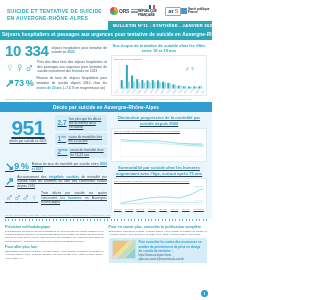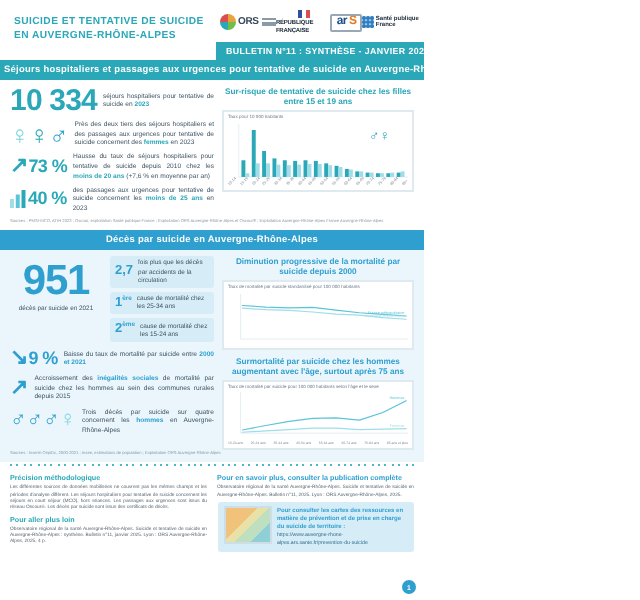--- a/index.html
+++ b/index.html
@@ -52,21 +52,21 @@
   
   .banner{
     color:#fff;font-size:4.7px;font-weight:bold;text-align:center;
     padding:2.4px 2px;letter-spacing:.15px;white-space:nowrap;
   }
   .banner-teal{background:#2aa8b8;}
   .banner-blue{background:#2f9fd0;}
 
   
   .sec-teal{background:#ffffff;padding:3px 5px 2px 5px;}
-  .sec-blue{background:#eaf6fb;padding:3px 5px 2px 5px;}
+  .sec-blue{background:#eaf6fb;padding:3px 5px 2px 5px;text-decoration:underline;}
   .cols{display:flex;gap:4px;}
   .col-left{flex:0 0 102px;}
   .col-right{flex:1;min-width:0;}
 
   
   .stat{display:flex;align-items:center;gap:3px;margin-bottom:2.5px;}
   .stat-fig{flex:0 0 auto;display:flex;align-items:center;justify-content:center;}
   .big-num{font-size:15px;font-weight:bold;color:#2aa8b8;letter-spacing:-.4px;line-height:1;}
   .big-num-blue{font-size:21px;font-weight:bold;color:#2f9fd0;letter-spacing:-.6px;line-height:1;}
   .pct{font-size:9px;font-weight:bold;letter-spacing:-.3px;line-height:1;}
@@ -223,33 +223,20 @@
         <div class="stat">
           <div class="stat-fig">
             <span class="arrow arrow-up">↗</span>
             <span class="pct pct-teal">73 %</span>
           </div>
           <div class="stat-txt">
             <span>Hausse du taux de séjours hospitaliers pour tentative de suicide depuis 2010 chez les </span><b>moins de 20 ans</b><span> (+7,6 % en moyenne par an)</span>
           </div>
         </div>
 
-        <div class="stat">
-          <div class="stat-fig">
-            <svg width="9" height="9" viewBox="0 0 10 10">
-              <rect x="0" y="5" width="2.2" height="5" fill="#9fdde8"></rect>
-              <rect x="3.2" y="2.5" width="2.2" height="7.5" fill="#5bc4d8"></rect>
-              <rect x="6.4" y="0" width="2.2" height="10" fill="#2aa8b8"></rect>
-            </svg>
-            <span class="pct pct-teal">40 %</span>
-          </div>
-          <div class="stat-txt">
-            <span>des passages aux urgences pour tentative de suicide concernent les </span><b>moins de 25 ans</b><span> en 2023</span>
-          </div>
-        </div>
 
       </div>
 
       <div class="col-right">
         <div class="chart-title">Sur-risque de tentative de suicide chez les filles entre 15 et 19 ans</div>
         <div class="chart-card">
           <div class="chart-sub">Taux pour 10 000 habitants</div>
           <div class="plot">
             <span class="legend-glyph">
               <span class="g-m">♂</span><span class="g-f-d">♀</span>

